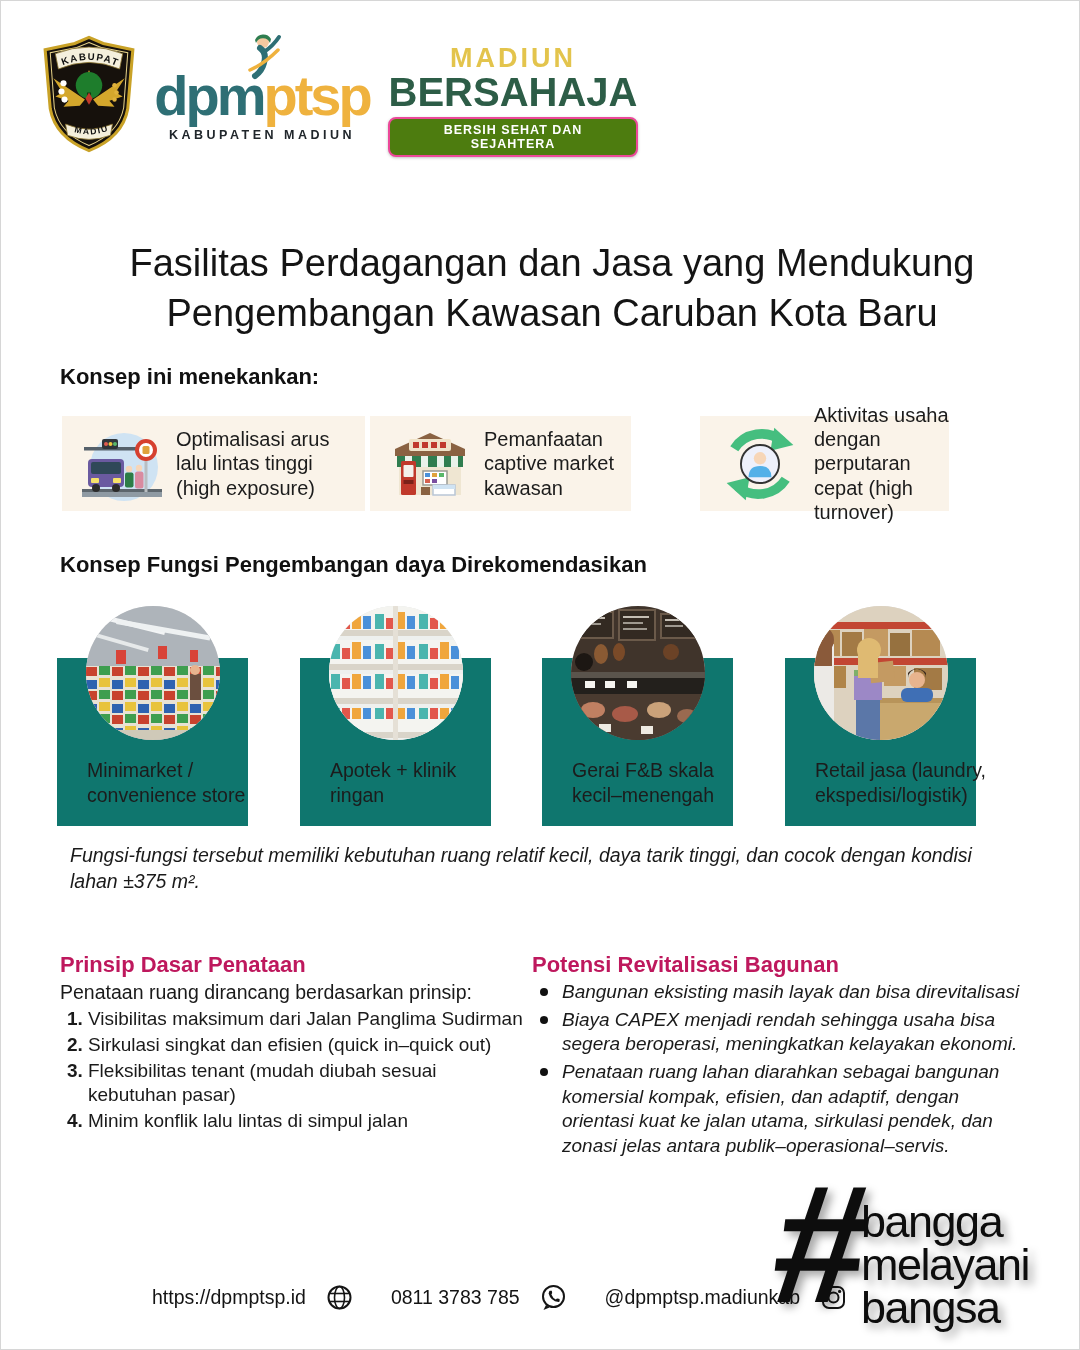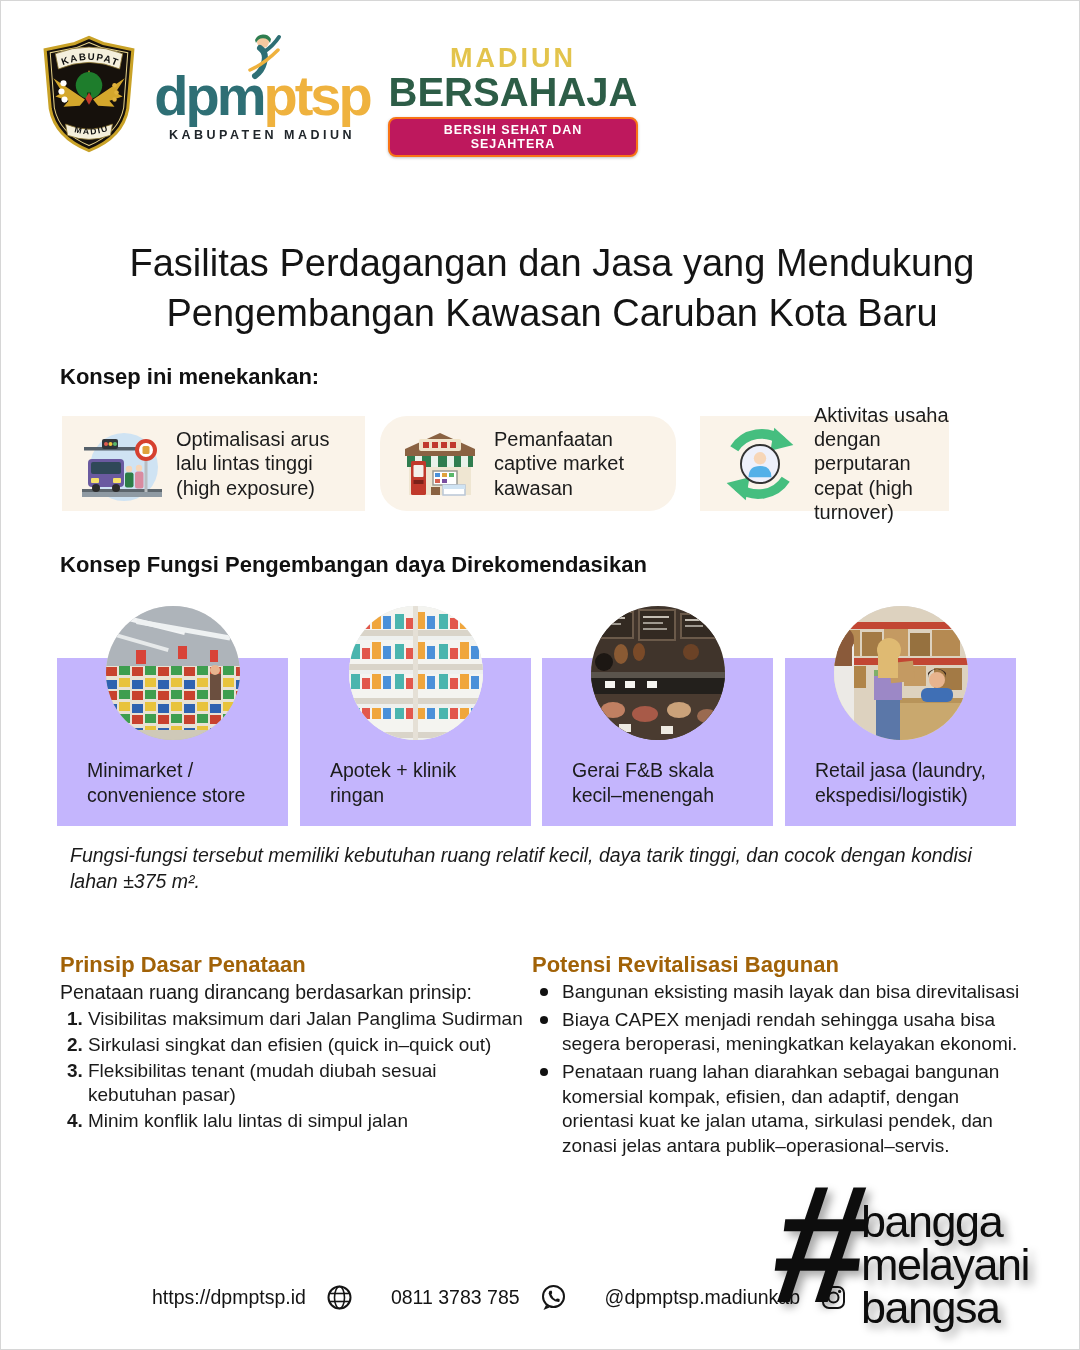--- a/index.html
+++ b/index.html
@@ -10,57 +10,57 @@
   .crest{position:absolute;left:38px;top:34px;width:102px;height:120px;}
   .dpmptsp{position:absolute;left:150px;top:30px;width:224px;height:128px;text-align:center;}
   .dpm-person{position:absolute;left:92px;top:0;width:44px;height:56px;}
   .dpm-word{position:absolute;left:0;top:38px;width:224px;font-size:56px;font-weight:700;letter-spacing:-3px;line-height:1;text-align:center;}
   .dpm-word .t1{color:#2e6f75;}
   .dpm-word .t2{color:#efb23e;}
   .dpm-sub{position:absolute;left:0;top:98px;width:224px;font-size:12.5px;font-weight:700;letter-spacing:3.5px;color:#20262b;}
   .bersahaja{position:absolute;left:388px;top:44px;width:250px;text-align:center;}
   .bs1{font-size:27px;font-weight:800;letter-spacing:3px;color:#e3c44c;line-height:1.05;}
   .bs2{font-size:40px;font-weight:800;letter-spacing:0px;color:#2d5d47;line-height:1.02;}
-  .bs-badge{display:inline-block;margin-top:4px;background:#be185d;color:#ffffff;font-size:12.5px;font-weight:700;
-            letter-spacing:1px;padding:4px 12px;border-radius:8px;border:2px solid #f97316;box-shadow:0 1px 3px rgba(0,0,0,.25);}
+  .bs-badge{display:inline-block;margin-top:4px;background:#4d7c0f;color:#ffffff;font-size:12.5px;font-weight:700;
+            letter-spacing:1px;padding:4px 12px;border-radius:8px;border:2px solid #ec4899;box-shadow:0 1px 3px rgba(0,0,0,.25);}
 
   
   .title{position:absolute;left:12px;top:238px;width:1080px;text-align:center;font-size:38px;font-weight:400;
          line-height:1.32;color:#141414;margin:0;}
 
   
   .h-sec{position:absolute;left:60px;font-size:22px;font-weight:700;color:#111;margin:0;}
 
   
   .cbox{position:absolute;top:416px;height:95px;background:#faf3e9;display:flex;align-items:center;}
   .cicon{flex:0 0 auto;margin-left:14px;width:92px;display:flex;justify-content:center;}
   .ctext{font-size:20px;line-height:1.22;color:#1c1c1c;margin-left:8px;}
   .ct1{width:175px;} .ct2{width:160px;} .ct3{width:200px;}
 
   
-  .card{position:absolute;top:658px;width:231px;height:168px;background:#c4b5fd;}
+  .card{position:absolute;top:658px;width:191px;height:168px;background:#0f766e;}
   .photo{position:absolute;top:-52px;left:50%;transform:translateX(-50%);width:134px;height:134px;border-radius:50%;
          overflow:hidden;background:#ddd;}
   .photo svg{display:block;width:134px;height:134px;}
   .caption{position:absolute;left:30px;top:100px;font-size:19.5px;line-height:1.26;color:#1c1c1c;}
   .cap1{width:180px;} .cap2{width:170px;} .cap3{width:170px;} .cap4{width:205px;}
 
   .note{position:absolute;left:70px;top:842px;width:915px;font-size:19.5px;font-style:italic;line-height:1.35;color:#1a1a1a;margin:0;}
 
   
   .col{position:absolute;top:952px;}
   .col-left{left:60px;width:470px;}
   .col-right{left:532px;width:488px;}
-  .col h3{font-size:22px;font-weight:700;margin:0 0 2px 0;color:#a16207;}
+  .col h3{font-size:22px;font-weight:700;margin:0 0 2px 0;color:#be185d;}
   .col .intro{font-size:19.5px;margin:0 0 2px 0;line-height:1.3;}
   .col ol{margin:0;padding:0 0 0 28px;font-size:19px;line-height:1.3;}
   .col ol li{margin:0 0 1px 0;}
   .col ol li::marker{font-weight:700;}
   .col ul{margin:2px 0 0 0;padding:0;list-style:none;font-size:19px;line-height:1.3;}
-  .col ul li{position:relative;padding-left:30px;margin:0 0 3px 0;}
+  .col ul li{position:relative;padding-left:30px;margin:0 0 3px 0;font-style:italic;}
   .col ul li::before{content:"";position:absolute;left:8px;top:8px;width:8px;height:8px;border-radius:50%;background:#111;}
 
   
   .contacts{position:absolute;left:152px;top:1284px;display:flex;align-items:center;gap:38px;}
   .contact{display:flex;align-items:center;gap:20px;font-size:19.5px;color:#141414;}
   .contact svg{display:block;}
 
   .hashtag{position:absolute;left:775px;top:1186px;width:285px;height:165px;
            filter:drop-shadow(5px 5px 4px rgba(0,0,0,0.35));}
   .hash{position:absolute;left:0px;top:-26px;font-size:168px;font-weight:700;color:#0d0d0d;
@@ -152,21 +152,21 @@
         <rect x="68.5" y="33" width="3" height="34" fill="#b9bec2"></rect>
         <circle cx="70" cy="25" r="9" fill="#fff" stroke="#d6402f" stroke-width="4"></circle>
         <rect x="66.5" y="21" width="7" height="8" rx="1.5" fill="#e0a23c"></rect>
         <circle cx="63" cy="43" r="3.2" fill="#f7d6b8"></circle>
         <rect x="59" y="46.5" width="8.5" height="17" rx="2.5" fill="#d98ba0"></rect>
       </svg>
     </div>
     <div class="ctext ct1">Optimalisasi arus lalu lintas tinggi (high exposure)</div>
   </div>
 
-  <div class="cbox" style="left:380px;width:296px;border-radius:27px;">
+  <div class="cbox" style="left:370px;width:261px;">
     <div class="cicon">
       <svg width="90" height="78" viewBox="0 0 90 78">
         <polygon points="10,24 45,8 80,24 80,31 10,31" fill="#8a6242"></polygon>
         <rect x="24" y="14" width="42" height="12" rx="2" fill="#f0e3c8"></rect>
         <rect x="28" y="17" width="6" height="6" fill="#c0392b"></rect>
         <rect x="37" y="17" width="6" height="6" fill="#c0392b"></rect>
         <rect x="46" y="17" width="6" height="6" fill="#c0392b"></rect>
         <rect x="55" y="17" width="6" height="6" fill="#c0392b"></rect>
         <rect x="12" y="31" width="66" height="11" fill="#2f7d4f"></rect>
         <rect x="20" y="31" width="7" height="11" fill="#e9f2ea"></rect>

